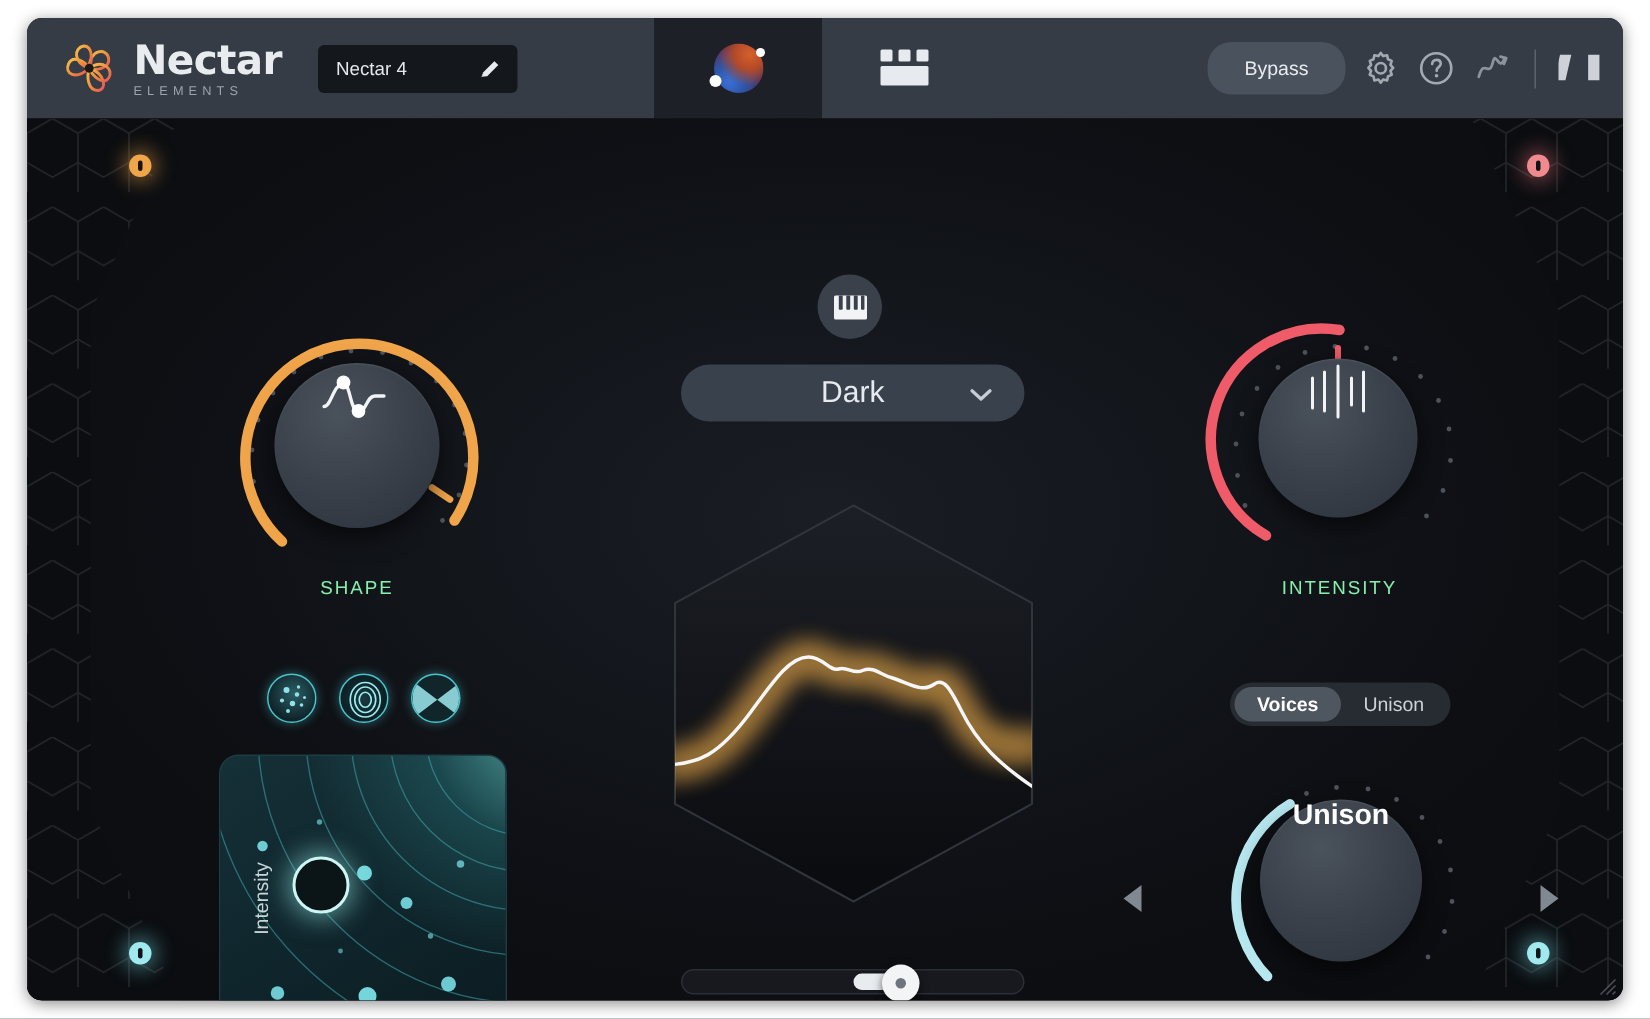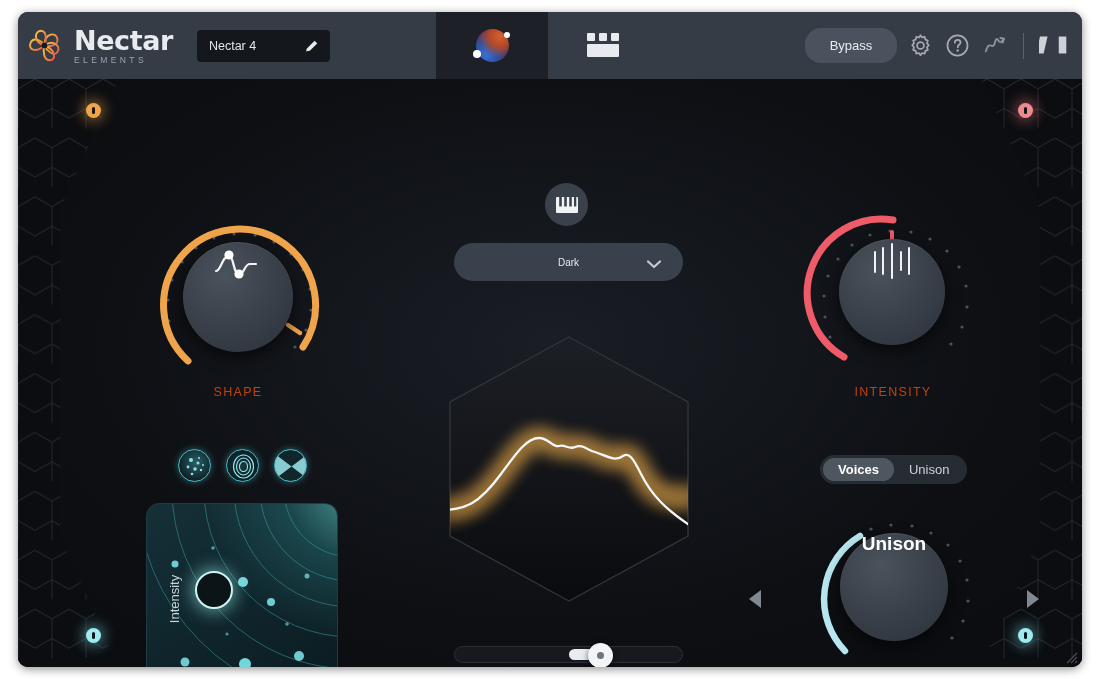--- a/index.html
+++ b/index.html
@@ -19,21 +19,21 @@
     background:#0d0f12;
     box-shadow:0 2px 10px rgba(0,0,0,.45);
   }
 
   
   #header{
     position:absolute; left:0; top:0; width:100%; height:67px;
     background:#353c46;
     display:flex; align-items:center;
   }
-  .hdr-left{ display:flex; align-items:center; height:100%; padding-left:8px;border-radius:19px; }
+  .hdr-left{ display:flex; align-items:center; height:100%; padding-left:23px;border-radius:19px; }
   .logo-mark{ width:37px; height:37px; position:relative; flex:0 0 auto;}
   .brand{ margin-left:11px; line-height:1; }
   .brand-name{
     font-size:27px; font-weight:bold; color:#e9ecef; letter-spacing:-0.4px;
     font-family:"DejaVu Sans", sans-serif;
   }
   .brand-sub{
     font-size:8.5px; color:#9aa3ae; letter-spacing:3.4px; margin-top:2px;
     font-family:"Liberation Sans", sans-serif;
   }
@@ -111,42 +111,42 @@
   .dot i{ width:2.6px; height:7px; border-radius:1.5px; background:#1b1208; display:block;}
   .dot.orange{ background:#f0a54a; box-shadow:0 0 13px 4px rgba(240,165,74,.45); }
   .dot.red{ background:#f08a8f; box-shadow:0 0 13px 4px rgba(240,120,128,.4); }
   .dot.cyan{ background:#9fe9ef; box-shadow:0 0 13px 4px rgba(120,226,236,.42); }
   .dot.cyan i,.dot.red i{ background:#0d1417; }
 
   
   .knob-wrap{ position:absolute; }
   .knob-label{
     position:absolute; left:0; right:0; text-align:center;
-    font-size:12.5px; letter-spacing:1.3px; color:#c2410c;
+    font-size:12.5px; letter-spacing:1.3px; color:#86efac;
   }
   .knob-face{
     position:absolute; border-radius:50%;
     background:radial-gradient(circle at 38% 30%, #4a525c 0%, #3a414b 48%, #2b313a 100%);
     box-shadow:0 6px 16px rgba(0,0,0,.6), inset 0 1px 1px rgba(255,255,255,.07);
     display:flex; align-items:flex-start; justify-content:center; cursor:pointer;
   }
   .knob-center-text{ color:#fff; font-size:19px; font-weight:bold; }
 
   
   #keys-btn{
     position:absolute; left:527px; top:104px; width:43px; height:43px;
     border-radius:50%; background:#3a414b; display:flex;
     align-items:center; justify-content:center; cursor:pointer;
   }
   #dropdown{
     position:absolute; left:436px; top:164px; width:229px; height:38px;
     border-radius:19px; background:#39414c;
     display:flex; align-items:center; justify-content:center; cursor:pointer;
   }
-  #dropdown .dd-text{ font-size:10px; color:#e7eaee;text-align:center; }
+  #dropdown .dd-text{ font-size:20px; color:#e7eaee;text-align:center; }
   #dropdown .chev{ position:absolute; right:21px; top:13px; }
 
   
   #hexviz{
     position:absolute; left:427px; top:255px; width:248px; height:270px;
     cursor:pointer;
   }
 
   
   #width-slider{

